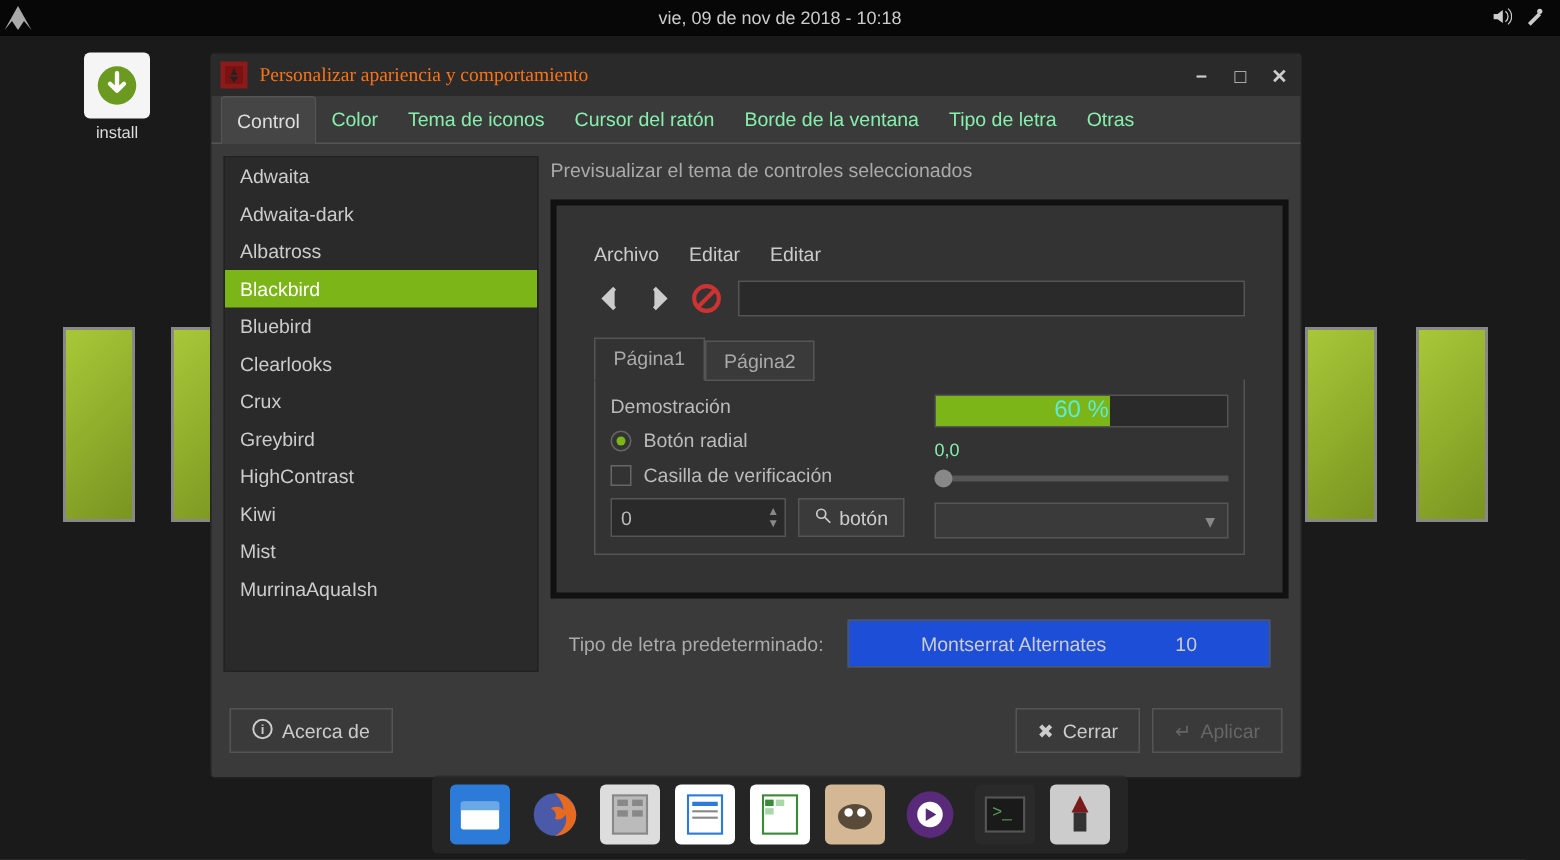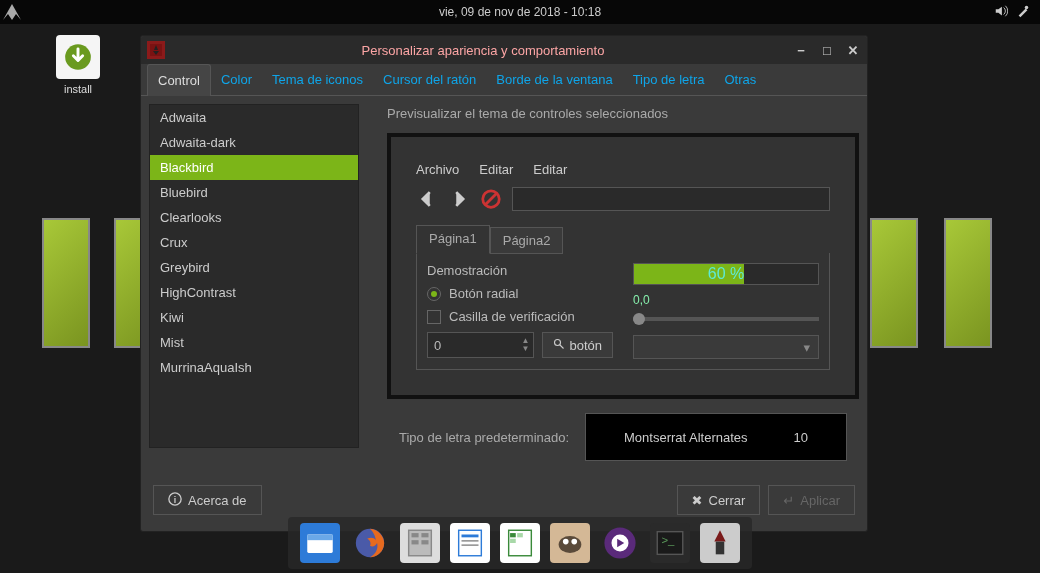--- a/index.html
+++ b/index.html
@@ -21,41 +21,41 @@
 
 
 .desktop-icon { position: absolute; left: 53px; top: 35px; width: 50px; text-align: center; color: #ddd; font-size: 11px; }
 .desktop-icon .ico { width: 44px; height: 44px; background: #f5f5f5; border-radius: 4px; display: flex; align-items: center; justify-content: center; margin: 0 auto 4px; }
 .desktop-icon .ico svg { width: 28px; height: 28px; }
 
 
 .window { position: absolute; left: 140px; top: 35px; width: 728px; background: #3a3a3a; border: 1px solid #222; border-radius: 3px; color: #ccc; font-size: 13px; }
 .titlebar { height: 28px; background: #2a2a2a; display: flex; align-items: center; padding: 0 6px; border-radius: 3px 3px 0 0; }
 .titlebar .app-ico { width: 18px; height: 18px; background: #8b1a1a; margin-right: 8px; display:flex;align-items:center;justify-content:center;}
-.titlebar .title { flex: 1; text-align: center; color: #fca5a5; }
+.titlebar .title { flex: 1; text-align: left; color: #f97316; font-family: Liberation Serif, serif; }
 .titlebar .win-btns { display: flex; gap: 10px; }
 .titlebar .win-btn { width: 16px; height: 16px; display: flex; align-items: center; justify-content: center; cursor: pointer; color:#ccc; font-weight:bold;}
 
 
 .tabs { display: flex; border-bottom: 1px solid #555; padding: 0 6px; }
-.tab { padding: 8px 10px; color: #0ea5e9; cursor: pointer; font-size: 13px; }
+.tab { padding: 8px 10px; color: #86efac; cursor: pointer; font-size: 13px; }
 .tab.active { background: #454545; color: #ddd; border:1px solid #555; border-bottom:none; border-radius:3px 3px 0 0; margin-bottom:-1px;}
 
 .content { display: flex; padding: 8px; gap: 8px; }
 
 
 .theme-list-wrap { width: 210px; height: 344px; overflow-y: auto; background: #2a2a2a; border: 1px solid #222; }
 .theme-item { padding: 5px 10px; color: #ccc; cursor: pointer; font-size: 13px; }
 .theme-item.selected { background: #7cb518; color: #fff; }
 .theme-list-wrap::-webkit-scrollbar { width: 10px; }
 .theme-list-wrap::-webkit-scrollbar-track { background: #333; }
 .theme-list-wrap::-webkit-scrollbar-thumb { background: #555; border-radius:4px;}
 
 
-.preview-panel { flex: 1; display: flex; flex-direction: column; gap: 8px; margin-left: 20px; }
+.preview-panel { flex: 1; display: flex; flex-direction: column; gap: 8px; }
 .preview-label { color: #aaa; font-size: 13px; padding: 2px 0 4px; }
 .preview-box { border: 4px solid #111; background: #333; padding: 25px; height: 266px; }
 .preview-menu { display: flex; gap: 20px; color: #ccc; margin-bottom: 10px; font-size:13px;}
 .preview-toolbar { display: flex; align-items: center; gap: 10px; margin-bottom: 14px; }
 .nav-btn { width: 22px; height: 22px; display:flex;align-items:center;justify-content:center; color:#ccc; cursor:pointer;}
 .stop-btn svg circle{stroke:#c33;stroke-width:2;fill:none;} .stop-btn svg line{stroke:#c33;stroke-width:2;}
 .url-input { flex: 1; height: 24px; background: #2a2a2a; border: 1px solid #555; }
 
 .preview-tabs { display: flex; }
 .preview-tab { padding: 5px 12px; color: #aaa; font-size:13px; border:1px solid #555; background:#3a3a3a; cursor:pointer;}
@@ -78,21 +78,21 @@
 .progress-fill { height:100%; width:60%; background:#7cb518;}
 .progress-text { position:absolute; inset:0; display:flex;align-items:center;justify-content:center; color:#5eead4; font-size:16px;}
 .scale-label{color:#86efac;font-size:12px;margin-bottom:4px;}
 .slider-track{height:4px;background:#555;position:relative;margin:10px 0 14px;}
 .slider-thumb{width:12px;height:12px;border-radius:50%;background:#888;position:absolute;left:0;top:-4px;}
 .combo{height:24px;border:1px solid #555;background:#3a3a3a;display:flex;align-items:center;justify-content:flex-end;padding:0 8px;color:#888;}
 
 
 .font-row { display:flex; align-items:center; gap:16px; padding: 6px 12px 0; }
 .font-row .lbl { color:#aaa; flex:0 0 auto;}
-.font-btn { flex:1; height:48px; border:1px solid #555; background:#000000; display:flex; align-items:center; justify-content:center; gap:16px; color:#ccc; cursor:pointer;}
+.font-btn { flex:1; height:32px; border:1px solid #555; background:#1d4ed8; display:flex; align-items:center; justify-content:center; gap:16px; color:#ccc; cursor:pointer;}
 .font-size { margin-left: 30px; }
 
 
 .bottom-bar { display:flex; padding:16px 12px; gap:8px;}
 .btn { height:30px; padding:0 14px; border:1px solid #555; background:#3a3a3a; display:flex;align-items:center;gap:6px;color:#ccc;cursor:pointer;font-size:13px;}
 .btn.disabled { color:#666; }
 .spacer{flex:1;}
 
 
 .dock { position:absolute; bottom:4px; left:50%; transform:translateX(-50%); display:flex; gap:10px; background:rgba(40,40,40,0.8); padding:6px 12px; border-radius:4px;}
@@ -159,20 +159,21 @@
       <div class="tab">Cursor del ratón</div>
       <div class="tab">Borde de la ventana</div>
       <div class="tab">Tipo de letra</div>
       <div class="tab">Otras</div>
     </div>
 
   <div class="content">
     <div class="theme-list-wrap" id="theme-list">
         <div class="theme-item">Adwaita</div>
         <div class="theme-item">Adwaita-dark</div>
+        <div class="theme-item">Albatross</div>
         <div class="theme-item selected">Blackbird</div>
         <div class="theme-item">Bluebird</div>
         <div class="theme-item">Clearlooks</div>
         <div class="theme-item">Crux</div>
         <div class="theme-item">Greybird</div>
         <div class="theme-item">HighContrast</div>
         <div class="theme-item">Kiwi</div>
         <div class="theme-item">Mist</div>
         <div class="theme-item">MurrinaAquaIsh</div>
       </div>

